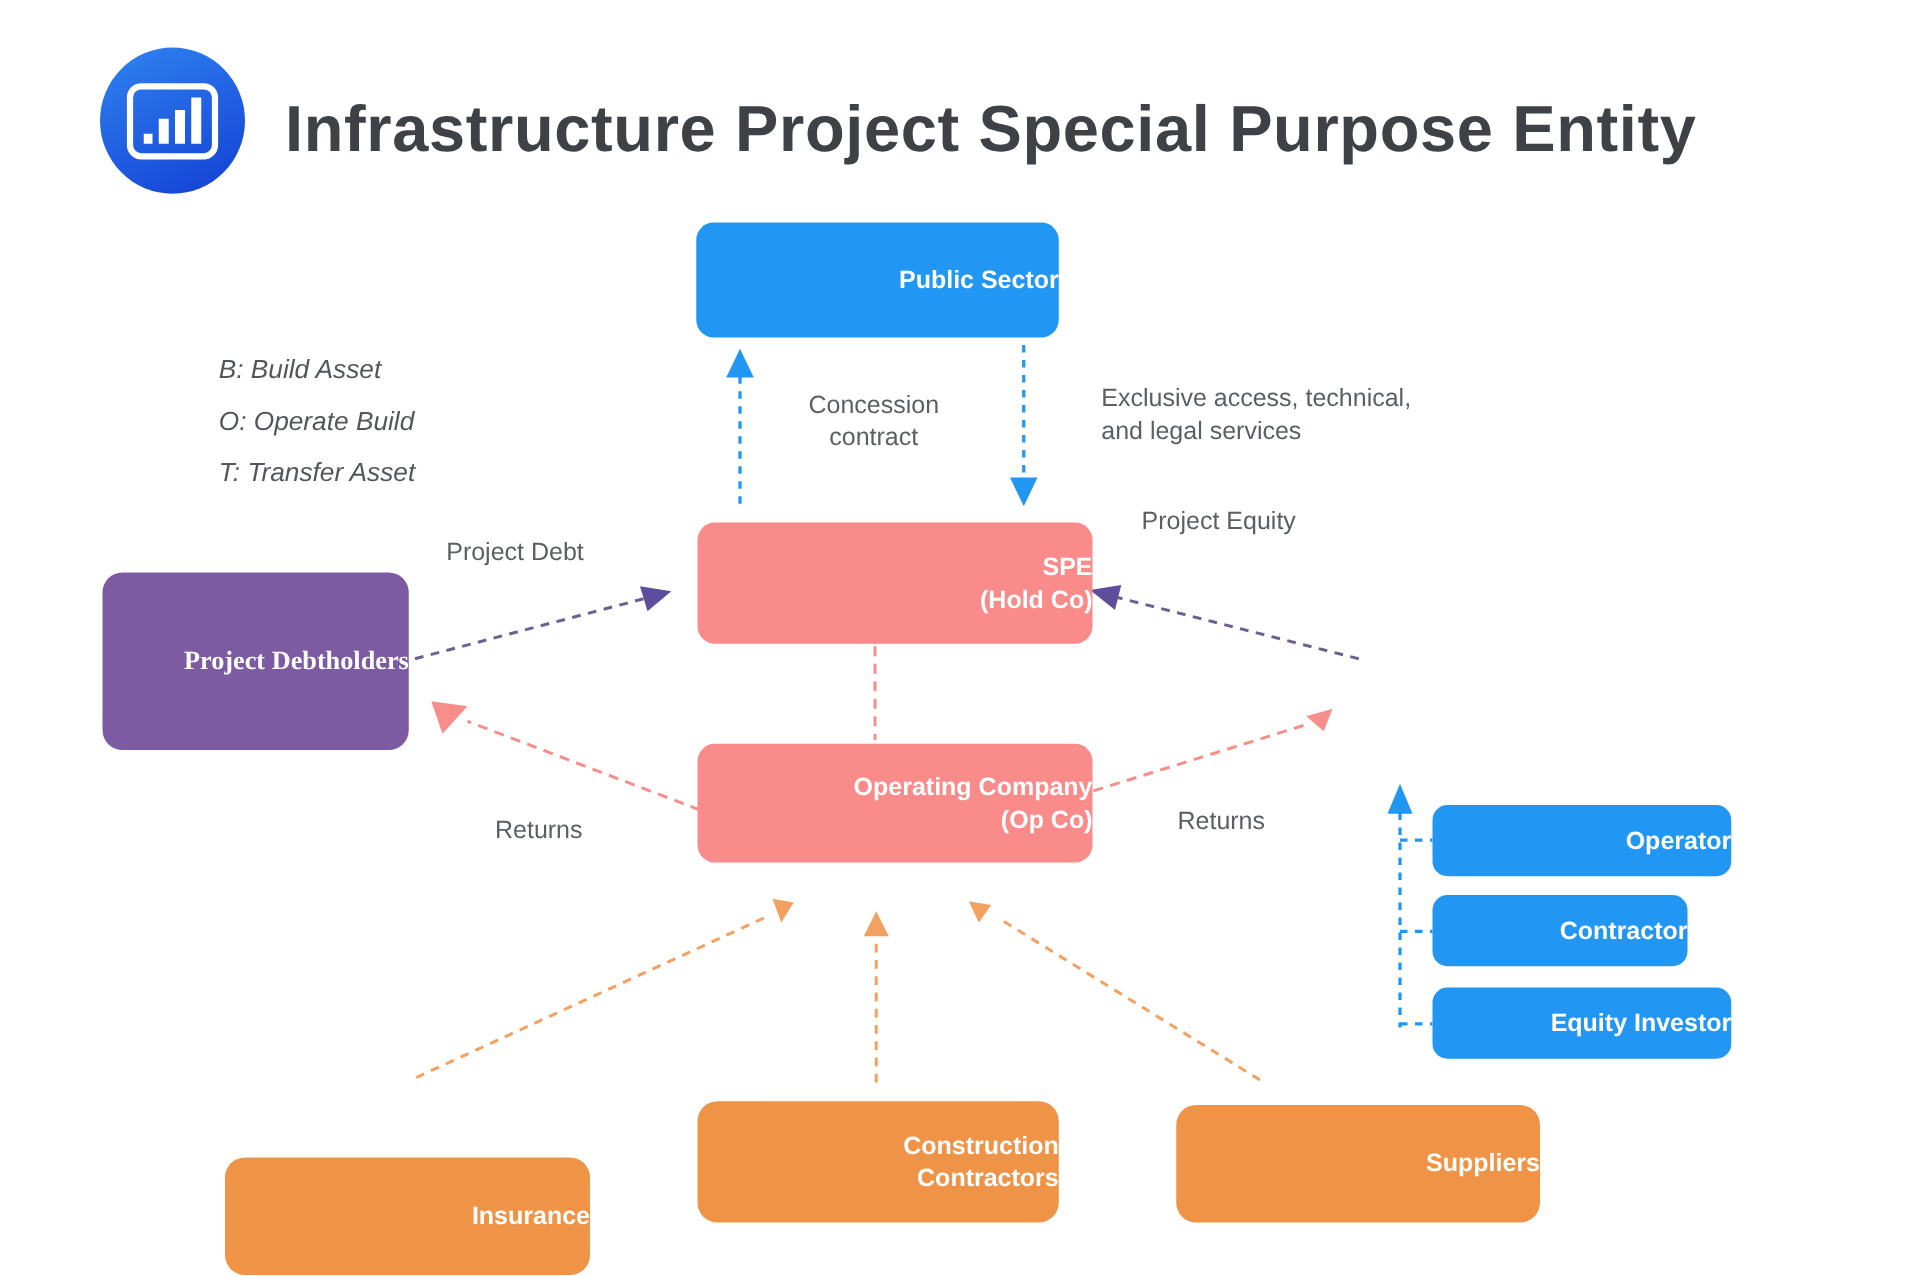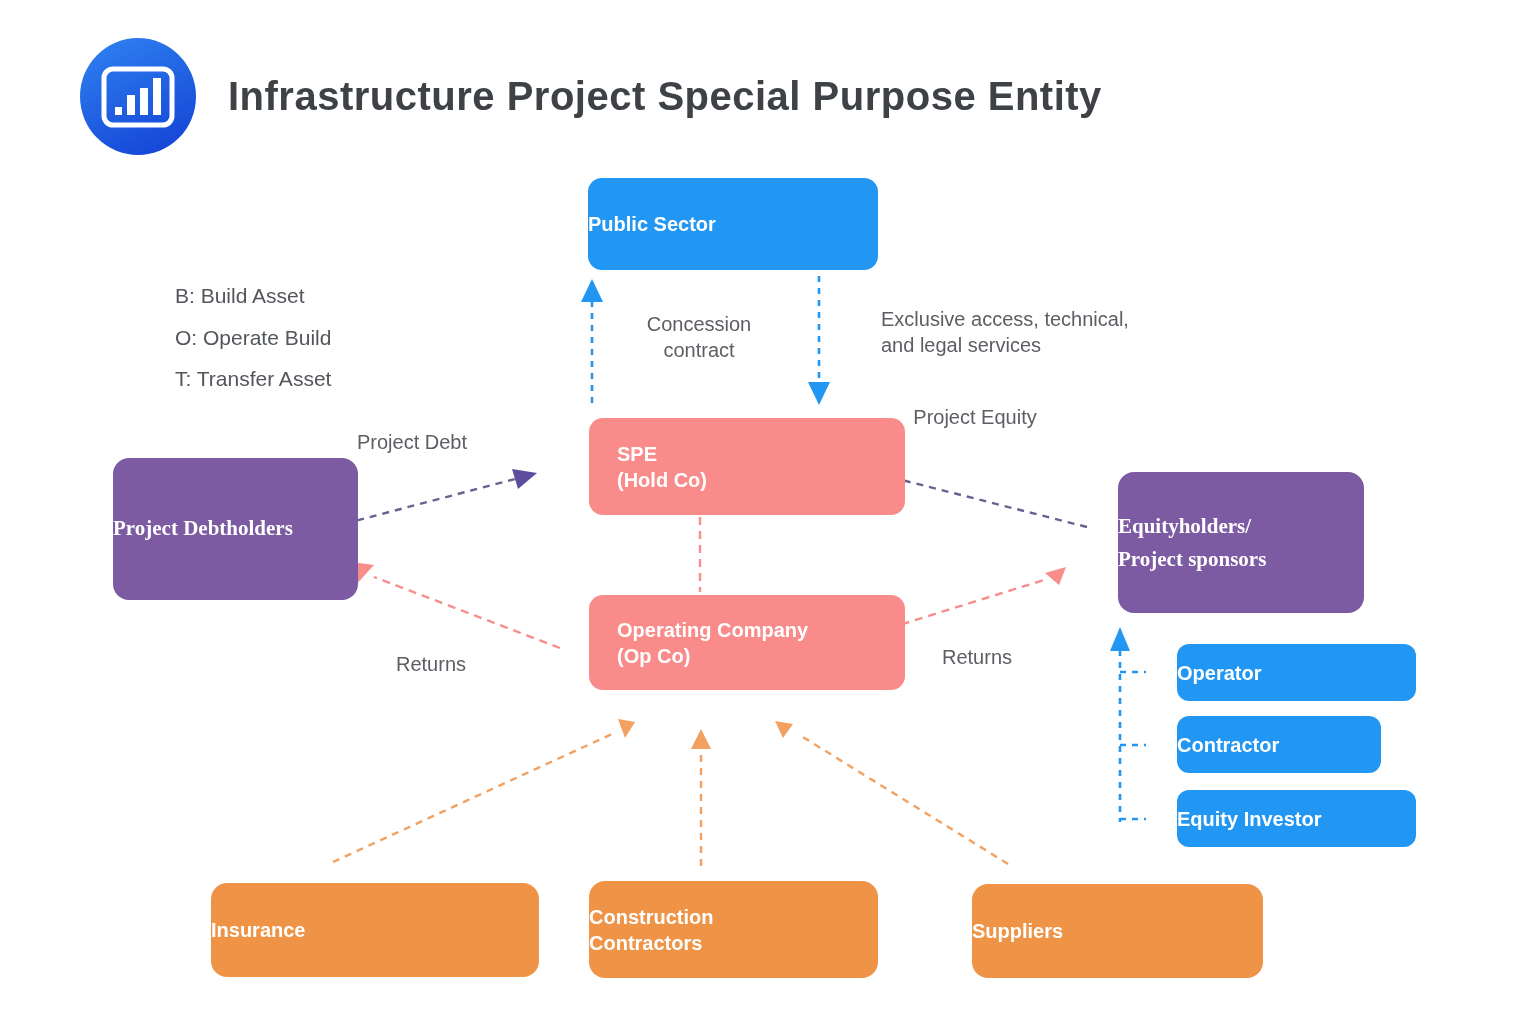--- a/index.html
+++ b/index.html
@@ -7,29 +7,29 @@
     position:relative;width:1536px;height:1021px;background:#ffffff;overflow:hidden;
     font-family:"Liberation Sans","DejaVu Sans",sans-serif;
   }
   
   .logo{
     position:absolute;left:80px;top:38px;width:116px;height:117px;border-radius:50%;
     background:linear-gradient(155deg,#2e80f0 5%,#1546d6 90%);
     display:flex;align-items:center;justify-content:center;
   }
   .page-title{
-    position:absolute;left:228px;top:74px;font-size:40px;font-weight:800;
+    position:absolute;left:228px;top:74px;font-size:52px;font-weight:800;
     color:#3e4247;letter-spacing:.5px;white-space:nowrap;
   }
   
-  .legend-line{position:absolute;left:175px;font-size:21px;color:#53565b;}
+  .legend-line{position:absolute;left:175px;font-size:21px;color:#53565b;font-style:italic;}
   
   .node{
-    position:absolute;display:flex;flex-direction:column;align-items:flex-start;justify-content:center;
-    color:#fff;font-weight:700;font-size:20px;text-align:center;line-height:1.3;border-radius:14px;margin-left:31px;
+    position:absolute;display:flex;flex-direction:column;align-items:flex-end;justify-content:center;
+    color:#fff;font-weight:700;font-size:20px;text-align:center;line-height:1.3;border-radius:14px;
   }
   .node .l2{font-weight:700;}
   .blue{background:#2196f3;}
   .salmon{background:#f98c8a;padding-left:28px;}
   .purple{background:#7c5ba2;border-radius:16px;font-family:Liberation Serif, serif;}
   .orange{background:#ef9347;border-radius:16px;}
   .small-blue{border-radius:12px;}
   .eq{line-height:1.55;}
   
   .flabel{position:absolute;font-size:20px;color:#5b5e63;line-height:26px;}
@@ -114,36 +114,32 @@
 
   <div class="node salmon" style="left:558px;top:595px;width:288px;height:95px">
     <span>Operating Company</span>
     <span class="l2">(Op Co)</span>
   </div>
 
   <div class="node purple" style="left:82px;top:458px;width:245px;height:142px;font-size:21px">
     <span>Project Debtholders</span>
   </div>
 
-  <div class="node purple eq" style="left:1087px;top:472px;width:246px;height:141px;font-size:21px">
-    <span>Equityholders/</span>
-    <span class="l2">Project sponsors</span>
-  </div>
 
   <div class="node blue small-blue" style="left:1146px;top:644px;width:239px;height:57px">
     <span>Operator</span>
   </div>
   <div class="node blue small-blue" style="left:1146px;top:716px;width:204px;height:57px">
     <span>Contractor</span>
   </div>
   <div class="node blue small-blue" style="left:1146px;top:790px;width:239px;height:57px">
     <span>Equity Investor</span>
   </div>
 
-  <div class="node orange" style="left:180px;top:883px;width:328px;height:94px">
+  <div class="node orange" style="left:180px;top:926px;width:292px;height:94px">
     <span>Insurance</span>
   </div>
   <div class="node orange" style="left:558px;top:881px;width:289px;height:97px">
     <span>Construction</span>
     <span class="l2">Contractors</span>
   </div>
   <div class="node orange" style="left:941px;top:884px;width:291px;height:94px">
     <span>Suppliers</span>
   </div>
 

